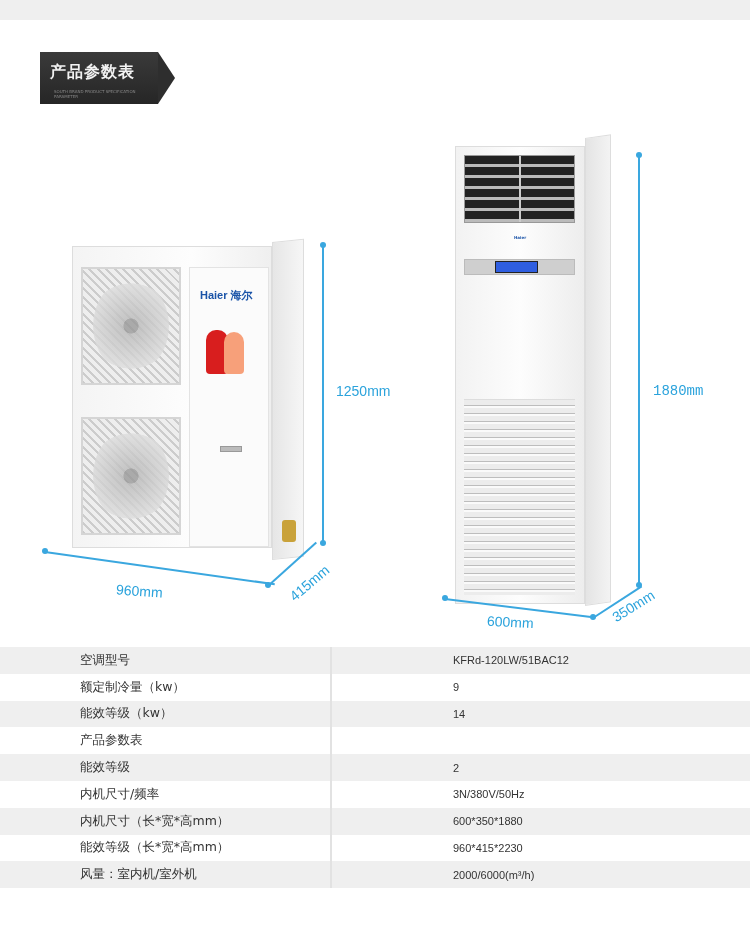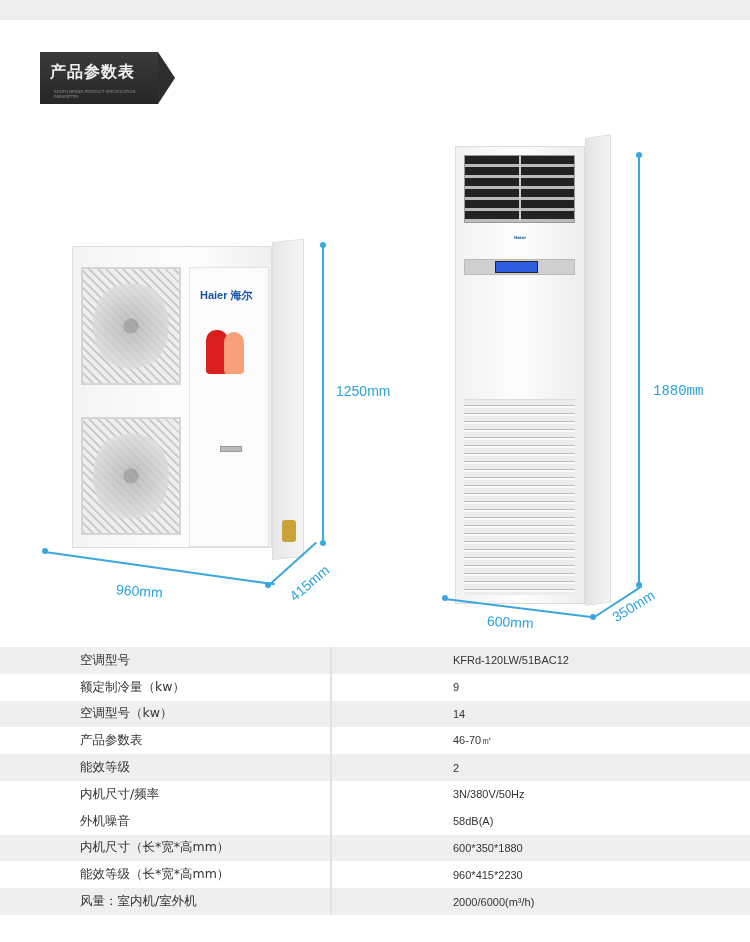--- a/index.html
+++ b/index.html
@@ -112,38 +112,33 @@
 <div class="spec-table">
   <div class="row alt">
       <div class="k">空调型号</div>
       <div class="v">KFRd-120LW/51BAC12</div>
     </div>
   <div class="row">
       <div class="k">额定制冷量（kw）</div>
       <div class="v">9</div>
     </div>
   <div class="row alt">
-      <div class="k">空调型号（kw）</div>
+      <div class="k">能效等级（kw）</div>
       <div class="v">14</div>
     </div>
   <div class="row">
       <div class="k">产品参数表</div>
-      <div class="v">46-70㎡</div>
     </div>
   <div class="row alt">
       <div class="k">能效等级</div>
       <div class="v">2</div>
     </div>
   <div class="row">
       <div class="k">内机尺寸/频率</div>
       <div class="v">3N/380V/50Hz</div>
-    </div>
-  <div class="row">
-      <div class="k">外机噪音</div>
-      <div class="v">58dB(A)</div>
     </div>
   <div class="row alt">
       <div class="k">内机尺寸（长*宽*高mm）</div>
       <div class="v">600*350*1880</div>
     </div>
   <div class="row">
       <div class="k">能效等级（长*宽*高mm）</div>
       <div class="v">960*415*2230</div>
     </div>
   <div class="row alt">

